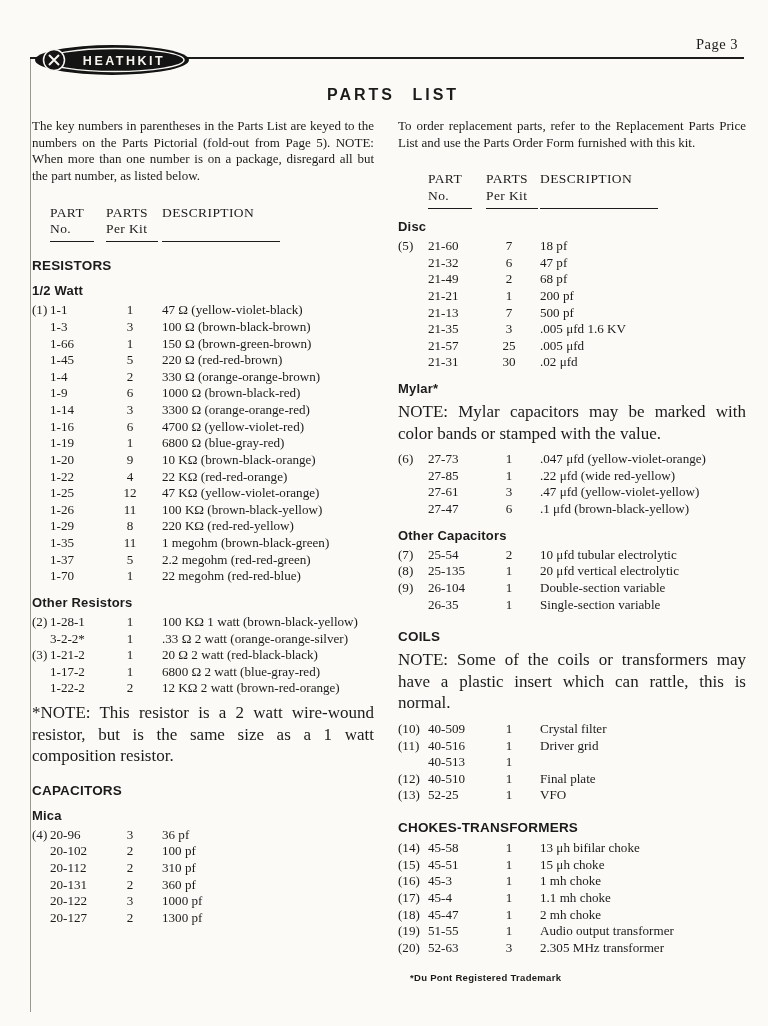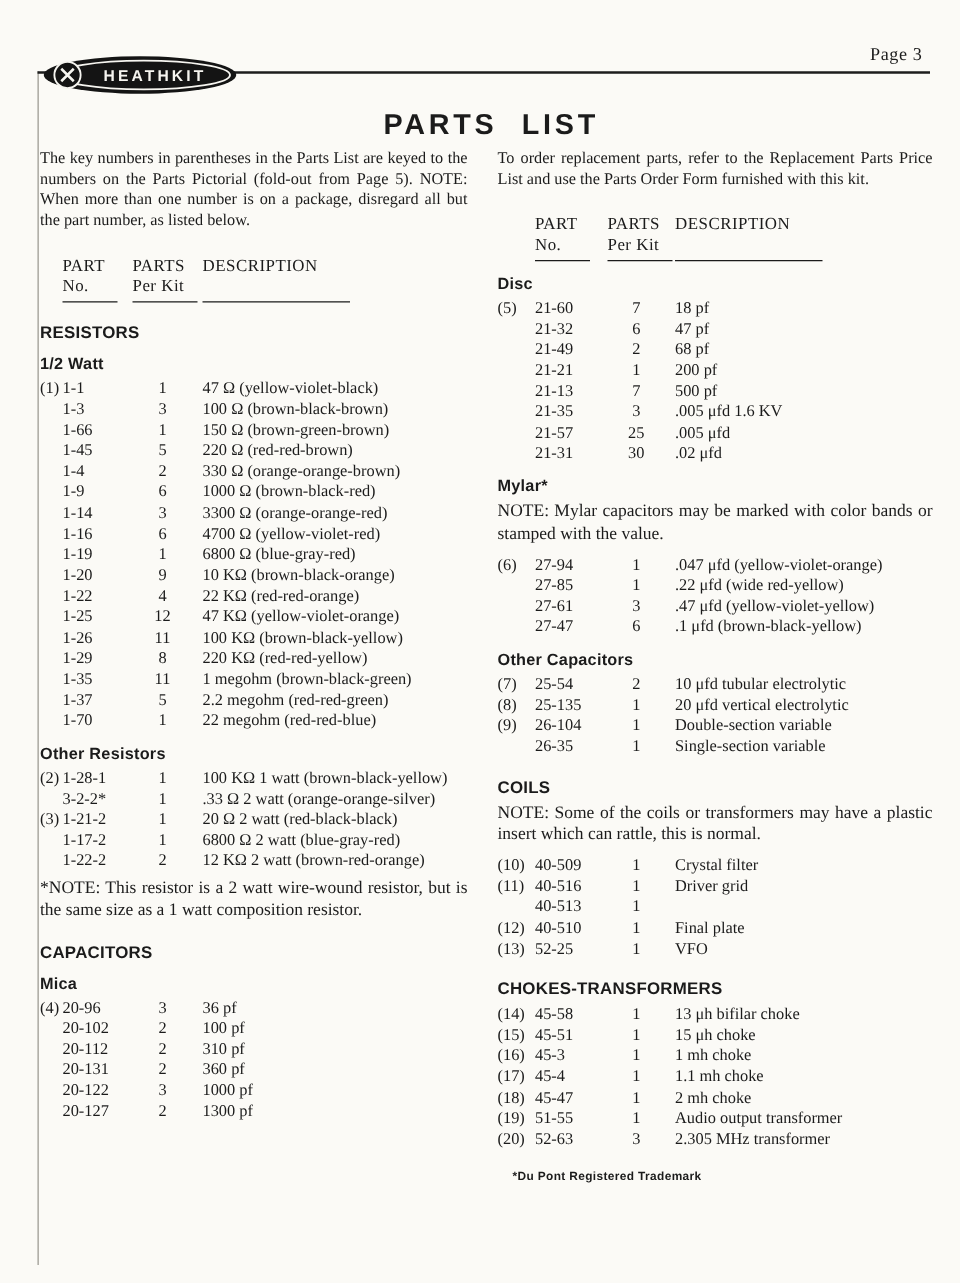--- a/index.html
+++ b/index.html
@@ -24,21 +24,21 @@
   }
   .left-rule {
     position:absolute; top:57px; left:30px; bottom:14px;
     width:1px; background:#9a9890;
   }
   .logo-wrap { position:absolute; top:44px; left:34px; width:156px; height:32px; }
   .page-title {
     position:absolute; top:86px; left:18px; right:0;
     text-align:center;
     font-family:"Liberation Sans", sans-serif;
-    font-weight:bold; font-size:23px;
+    font-weight:bold; font-size:16px;
     letter-spacing:3px; word-spacing:10px;
   }
 
   
   .columns {
     position:absolute; top:118px; left:32px; right:22px; bottom:0;
     display:flex; gap:24px;
   }
   .col-left  { width:342px; flex:0 0 342px; }
   .col-right { flex:1; }
@@ -66,21 +66,21 @@
     font-family:"Liberation Sans", sans-serif;
     font-weight:bold; font-size:13.5px;
     margin:16px 0 5px; letter-spacing:0.2px;
   }
   .sub-heading {
     font-family:"Liberation Sans", sans-serif;
     font-weight:bold; font-size:13px;
     margin:10px 0 4px; letter-spacing:0.2px;
   }
   .note {
-    font-size:14px; line-height:1.27; text-align:justify;
+    font-size:17px; line-height:1.27; text-align:justify;
     margin:5px 0 7px;
   }
 
   
   .rows { margin:2px 0 4px; }
   .row { display:grid; font-size:13.1px; line-height:1.27; }
   .row .key  { white-space:nowrap; }
   .row .part { white-space:nowrap; }
   .row .qty  { text-align:center; }
   .row .desc { padding-left:8px; }
@@ -379,21 +379,21 @@
               <span class="part">21-31</span>
               <span class="qty">30</span>
               <span class="desc">.02 μfd</span>
             </div>
           </div>
           <div class="sub-heading">Mylar*</div>
           <div class="note">NOTE: Mylar capacitors may be marked with color bands or stamped with the value.</div>
           <div class="rows">
             <div class="row">
               <span class="key">(6)</span>
-              <span class="part">27-94</span>
+              <span class="part">27-73</span>
               <span class="qty">1</span>
               <span class="desc">.047 μfd (yellow-violet-orange)</span>
             </div>
             <div class="row">
               <span class="key"></span>
               <span class="part">27-85</span>
               <span class="qty">1</span>
               <span class="desc">.22 μfd (wide red-yellow)</span>
             </div>
             <div class="row">

